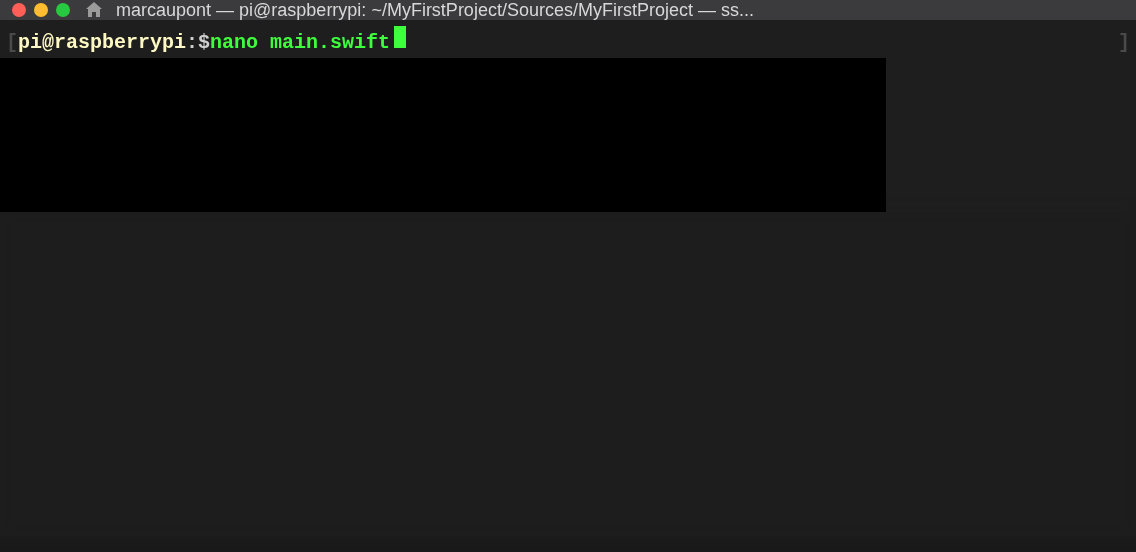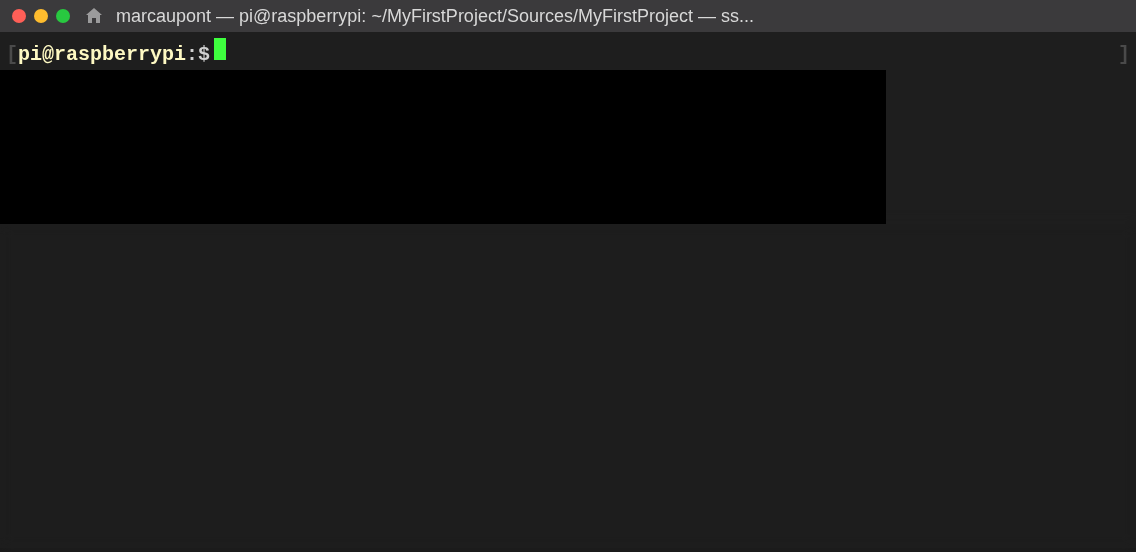--- a/index.html
+++ b/index.html
@@ -9,21 +9,21 @@
     }
     body {
       width: 1136px;
       height: 552px;
       background: #1a1a1a;
       font-family: "Menlo", "Monaco", "Courier New", monospace;
       overflow: hidden;
       position: relative;
     }
     .titlebar {
-      height: 32px;
+      height: 20px;
       background: #3b3a3c;
       display: flex;
       align-items: center;
       padding: 0 12px;
       gap: 8px;
     }
     .traffic-lights {
       display: flex;
       gap: 8px;
       align-items: center;
@@ -145,16 +145,17 @@
 </div>
 
 <div class="terminal-area">
   <div class="blurred-bg"></div>
   <div class="dark-region"></div>
   <div class="prompt-line">
     <span class="prompt-left-bracket">[</span>
     <span class="prompt-user">pi@raspberrypi</span>
     <span class="prompt-colon">:</span>
     <span class="prompt-dollar"> $ </span>
+    <span class="prompt-command">nano main.swift </span>
     <span class="cursor"></span>
     <span class="prompt-right-bracket">]</span>
   </div>
 </div>
 
 </body></html>

